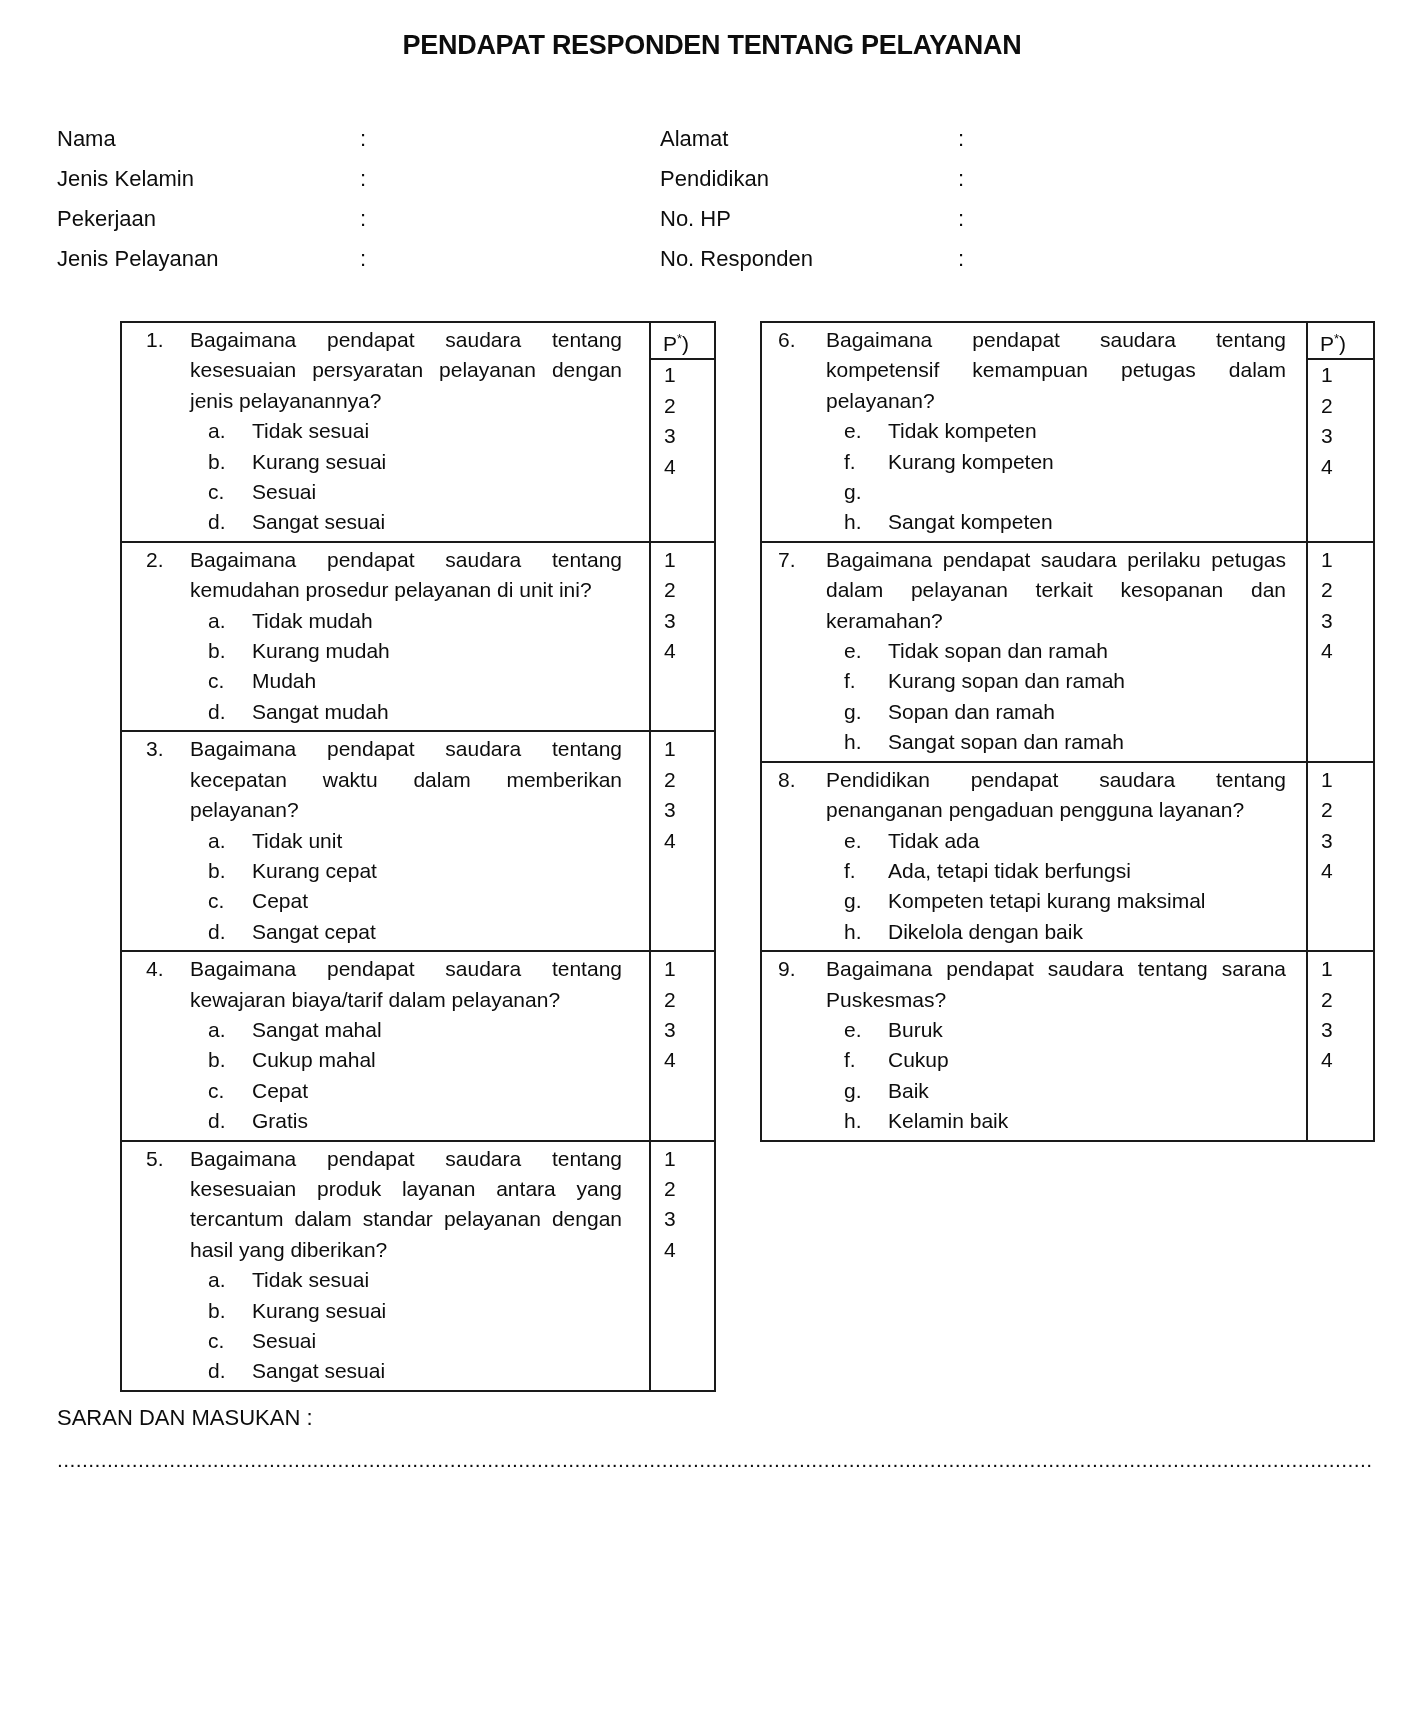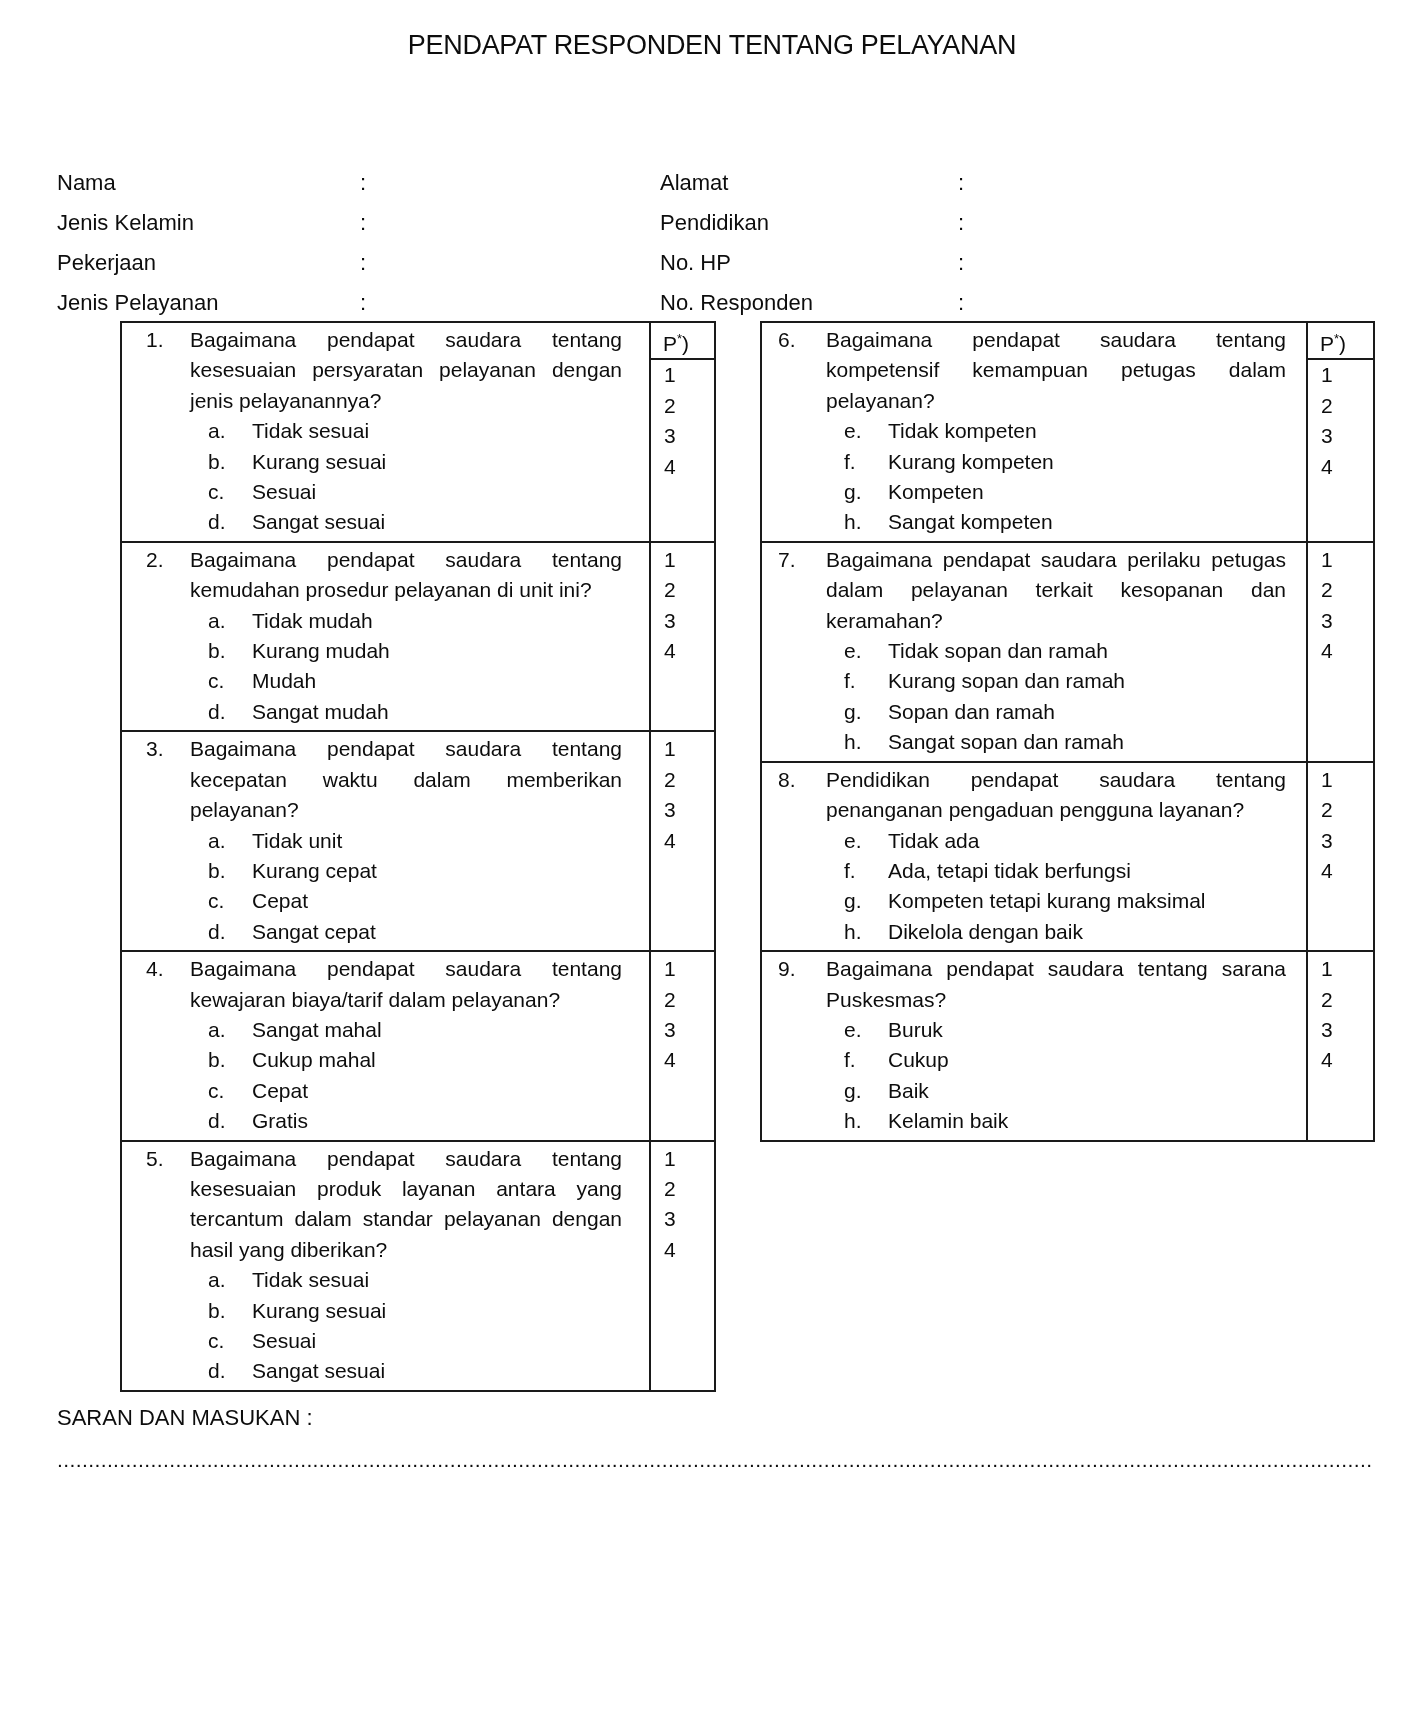--- a/index.html
+++ b/index.html
@@ -9,34 +9,34 @@
     width:1424px; height:1728px;
     background:#ffffff;
     color:#111;
     font-family:"Liberation Sans", sans-serif;
     overflow:hidden;
     margin:0 auto;
   }
   
   .doc-title {
     position:absolute; top:30px; left:0; width:1424px;
-    text-align:center; font-size:27px; font-weight:normal;
+    text-align:center; font-size:27px; font-weight:bold;
     letter-spacing:-0.3px; color:#0d0d0d;
   }
   .doc-subtitle {
     position:absolute; top:68px; left:0; width:1424px;
     text-align:center; font-size:23px; font-style:italic; color:#0d0d0d;
   }
   
   .bio {
     position:absolute; top:124px; left:57px; width:1320px;
     display:grid;
     grid-template-columns:303px 300px 298px 1fr;
     grid-auto-rows:40px;
-    font-size:22px; color:#0d0d0d;margin-top:44px;
+    font-size:22px; color:#0d0d0d;
   }
   .bio span { display:block; line-height:30px; }
   
   .qtable {
     position:absolute; top:321px;
     border:2px solid #1a1a1a;
     font-size:21px; line-height:30.4px; color:#0d0d0d;
   }
   .qtable.left  { left:120px; width:596px; }
   .qtable.right { left:760px; width:615px; }
@@ -261,21 +261,20 @@
           <div class="opt">
             <span class="opt-key">e.</span>
             <span class="opt-text">Tidak kompeten</span>
           </div>
           <div class="opt">
             <span class="opt-key">f.</span>
             <span class="opt-text">Kurang kompeten</span>
           </div>
           <div class="opt">
             <span class="opt-key">g.</span>
-            <span class="opt-text">Kompeten</span>
           </div>
           <div class="opt">
             <span class="opt-key">h.</span>
             <span class="opt-text">Sangat kompeten</span>
           </div>
         </div>
         <div class="scell">
           <span class="s-head"><span>P</span><sup>*</sup><span>)</span></span>
           <div class="s-nums after-head">
             <span class="s-num">1</span>

